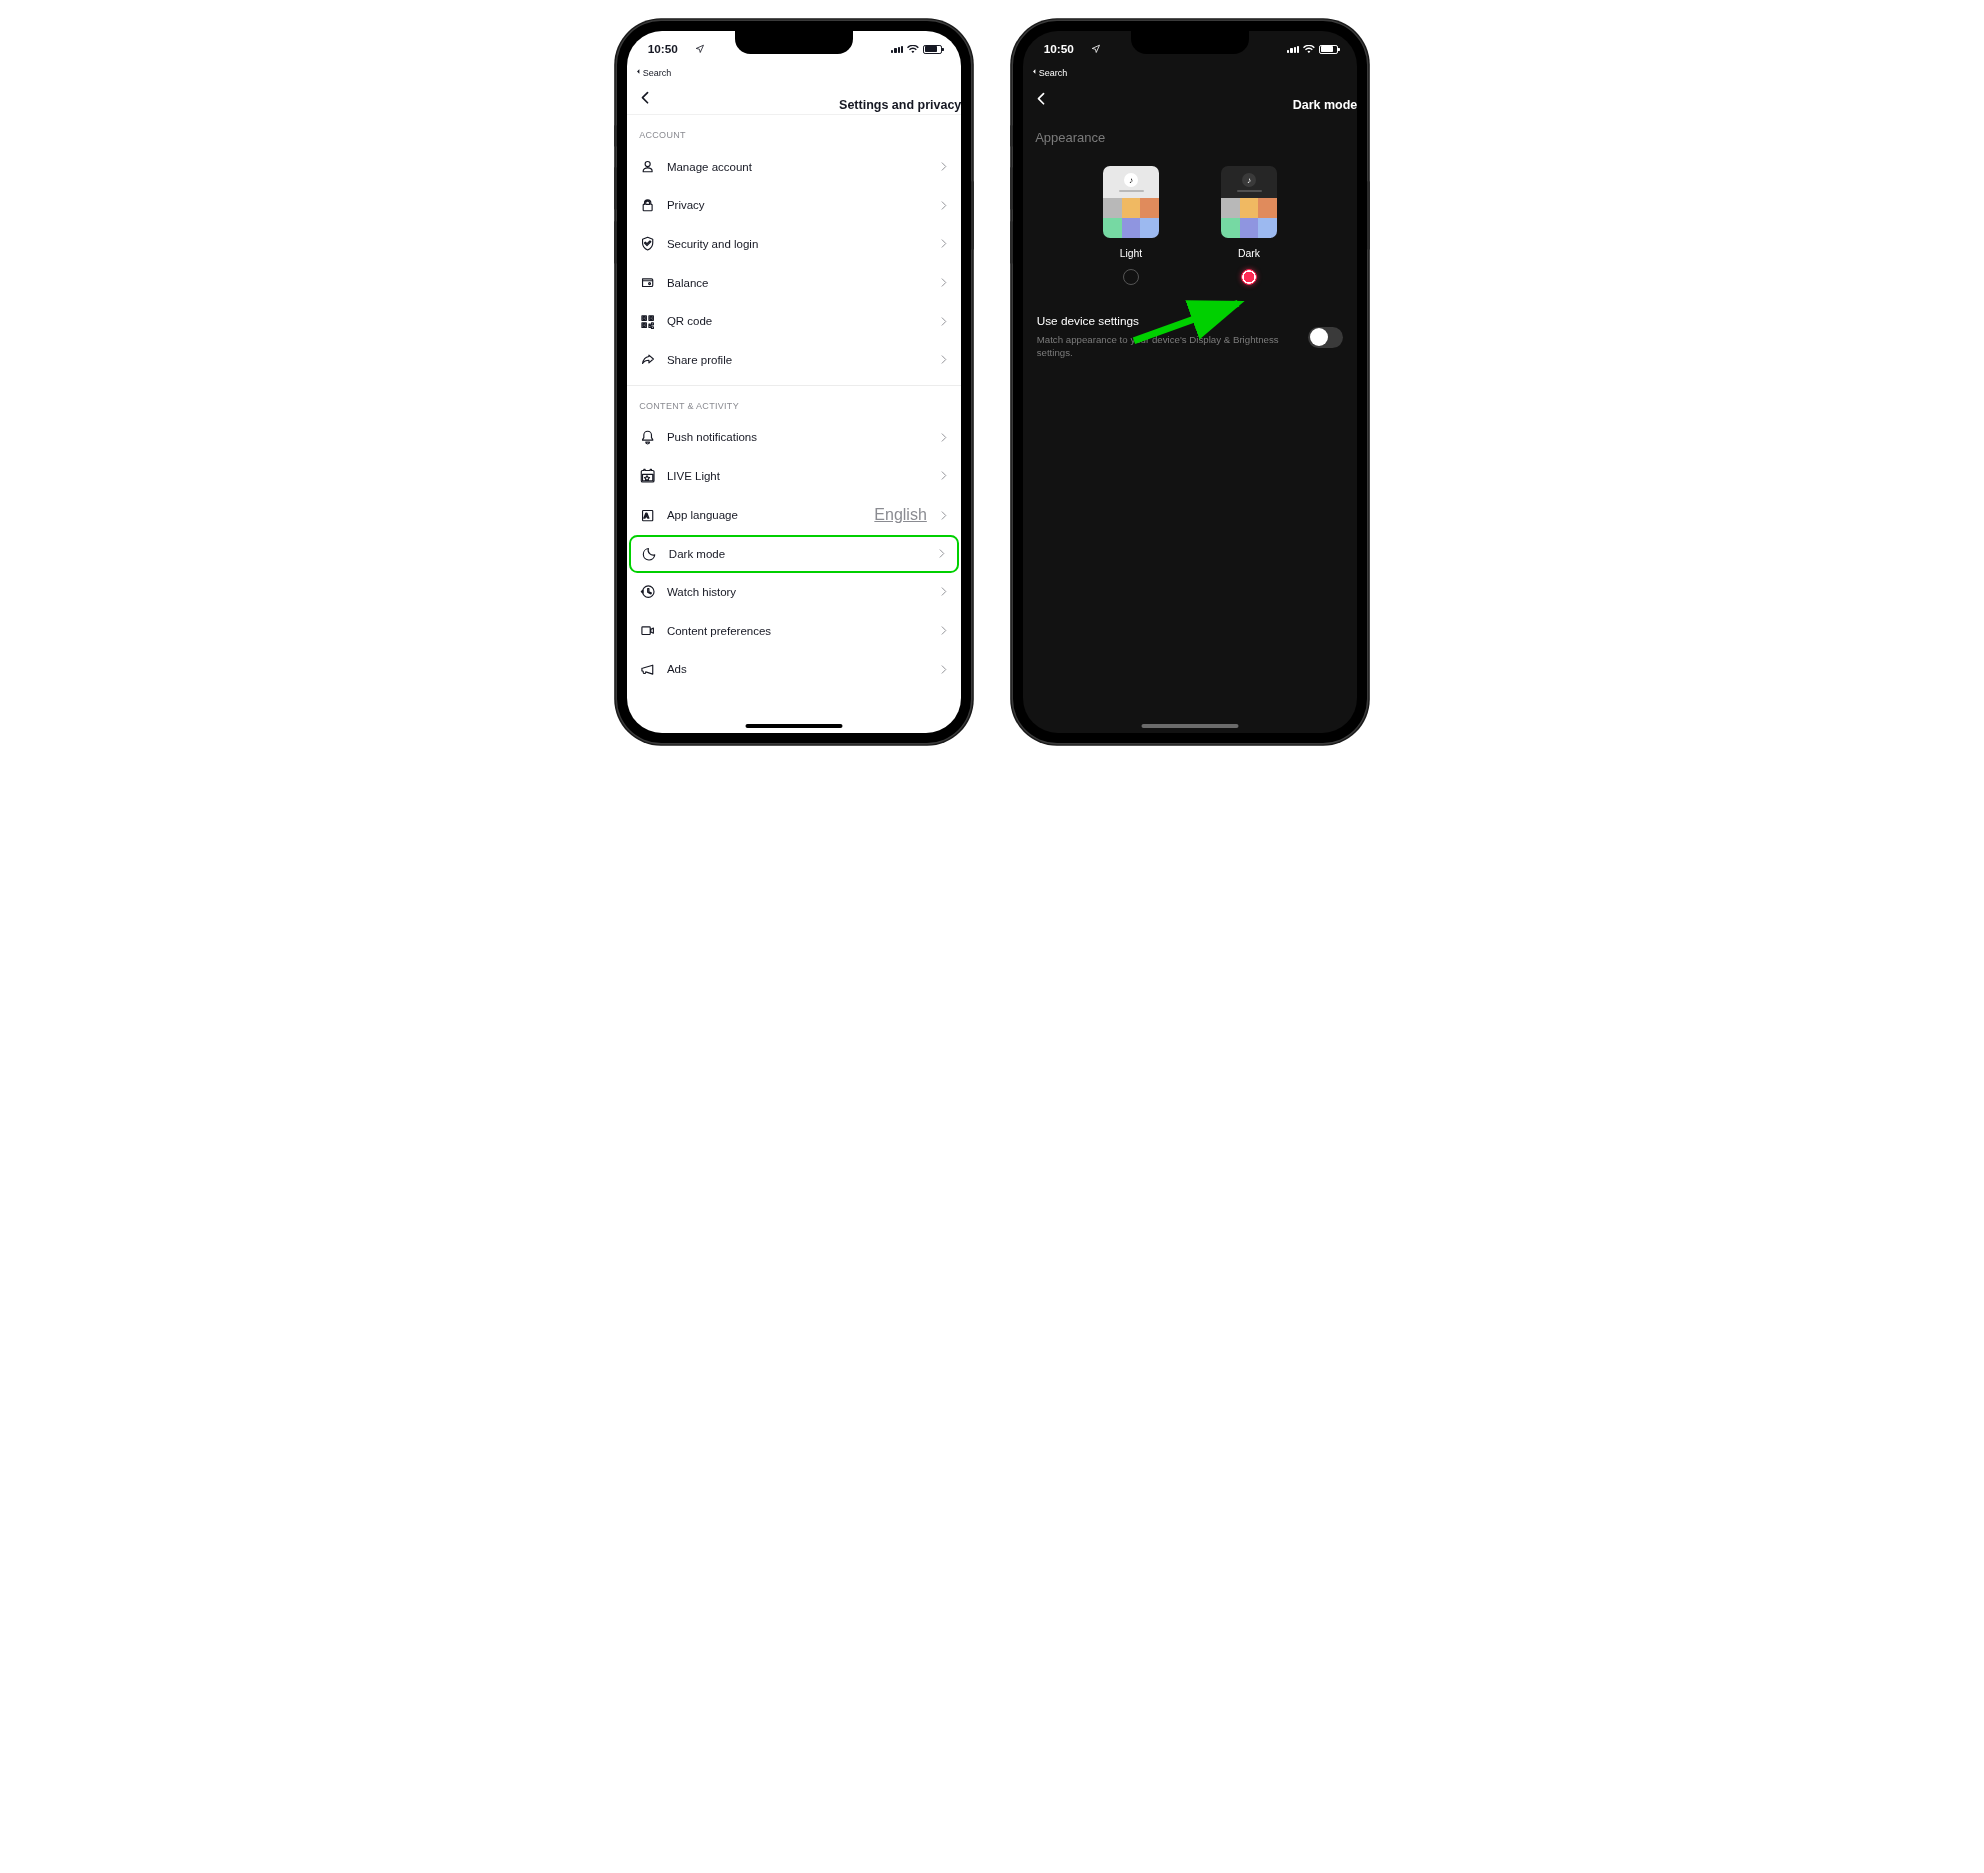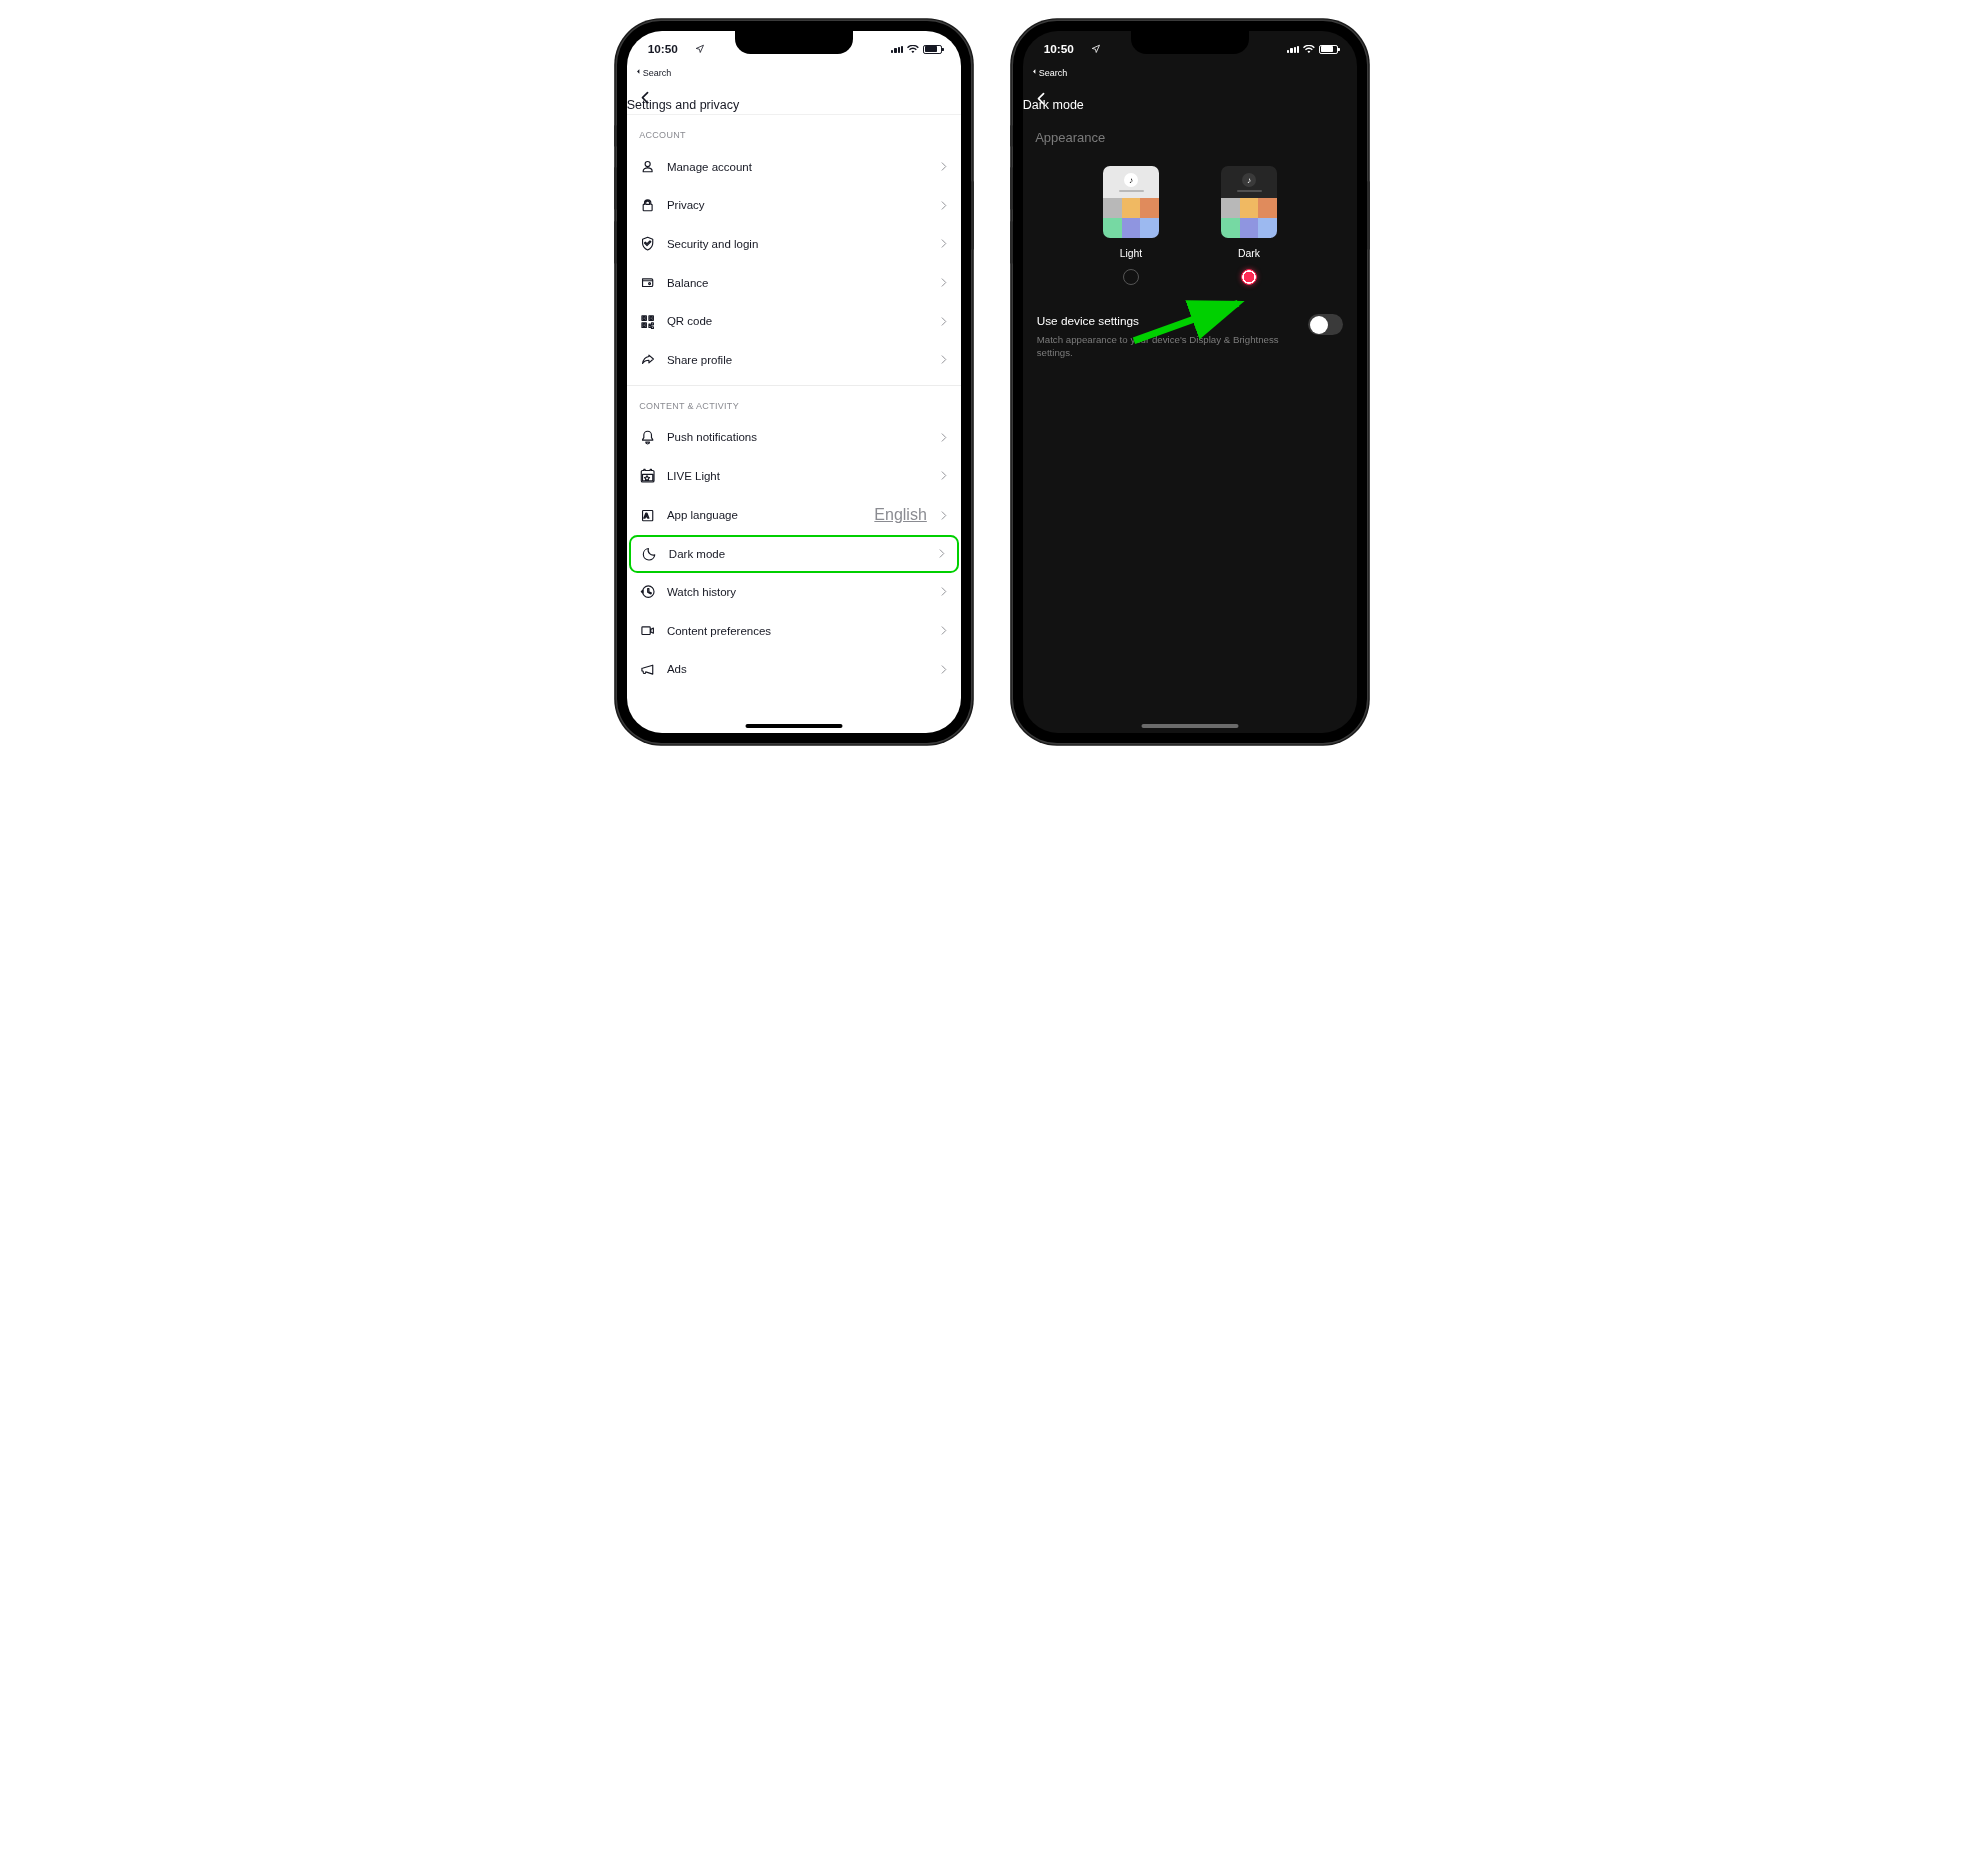--- a/index.html
+++ b/index.html
@@ -45,21 +45,21 @@
 .sig-bars span:nth-child(1){height:3.5px} .sig-bars span:nth-child(2){height:4.9px} .sig-bars span:nth-child(3){height:6.2px} .sig-bars span:nth-child(4){height:7.6px}
 .wifi-ic { width: 11.8px; height: 8.3px; }
 .battery { width: 19px; height: 9px; border: 1px solid currentColor; border-radius: 2.1px; position: relative; }
 .battery::after { content:''; position:absolute; right:-2.8px; top:2.1px; width:1.4px; height:3.5px; background:currentColor; border-radius:0 0.7px 0.7px 0; }
 .battery-fill { position:absolute; left:0.7px; top:0.7px; bottom:0.7px; width: 75%; background: currentColor; border-radius: 0.7px; }
 
 .breadcrumb { padding: 0 14px 4.2px 8.3px; font-size: 9px; display: flex; align-items: flex-start; gap: 0.7px; }
 
 .nav-header { display: flex; align-items: center; height: 33px; padding: 0 11px; position: relative; border-bottom: 0.7px solid rgba(128,128,128,0.12); }
 .nav-back { width: 16.7px; height: 16.7px; display:flex; align-items:center; justify-content:center; cursor:pointer; }
-.nav-title { position:absolute; left:0; right:0; text-align:left; font-weight: 400; font-size: 12.5px; pointer-events:none;margin-top:14px; }
+.nav-title { position:absolute; left:0; right:0; text-align:right; font-weight: 700; font-size: 12.5px; pointer-events:none;margin-top:14px; }
 
 .content { flex: 1; overflow-y: auto; padding: 0 0 28px; }
 
 .section-label { font-size: 9px; font-weight: 400; color: #8a8b91; letter-spacing: 0.3px; padding: 15.3px 12.5px 7px; text-transform: uppercase; }
 .dark .section-label { color: #7b7b7b; font-weight: 500; text-transform: none; letter-spacing: 0; font-size: 13px; }
 
 .list-row { display: flex; align-items: center; padding: 11px 12.5px; gap: 11px; cursor: pointer; }
 .row-icon { width: 16.7px; height: 16.7px; display:flex; align-items:center; justify-content:center; color:#161823; }
 .row-label { flex: 1; font-size: 11.5px; color: #161823; }
 .row-value { font-size: 16px; color: #8a8b91; text-decoration: underline; }
@@ -88,21 +88,21 @@
 .tt-logo { width:14px; height:14px; background:#fff; border-radius:50%; display:flex; align-items:center; justify-content:center; font-weight:bold; font-size:8.3px; color:#000; }
 .preview-top.dark .tt-logo { background:#3a3a3a; color:#fff; }
 .bar-line { width: 25px; height: 2.1px; background: rgba(0,0,0,0.2); border-radius:1.4px; }
 .preview-top.dark .bar-line { background: rgba(255,255,255,0.2); }
 .preview-grid { display:grid; grid-template-columns: repeat(3,1fr); grid-template-rows: repeat(2,1fr); height:40px; }
 .preview-grid span:nth-child(1){background:#b8b8b8}.preview-grid span:nth-child(2){background:#f0b962}.preview-grid span:nth-child(3){background:#e08b5c}.preview-grid span:nth-child(4){background:#76d9a3}.preview-grid span:nth-child(5){background:#8f95e0}.preview-grid span:nth-child(6){background:#9cb9f0}
 .appearance-label { font-size: 10.4px; color: #fff; }
 .radio { width: 16.7px; height: 16.7px; border-radius: 50%; border: 1.4px solid #555; }
 .radio.selected { border-color: #fe2c55; background: radial-gradient(circle, #fe2c55 55%, #fff 55%, #fff 70%, #fe2c55 70%); box-shadow: 0 0 5.6px rgba(254,44,85,0.6); }
 
-.setting-block { padding: 12.5px 14px; display:flex; gap: 9.7px; align-items: flex-start; }
+.setting-block { padding: 12.5px 14px; display:flex; gap: 9.7px; align-items: center; }
 .setting-text { flex:1; }
 .setting-title { font-size: 11.8px; margin-bottom: 4.2px; color:#fff; }
 .setting-sub { font-size: 9.7px; color: #7b7b7b; line-height: 1.4; }
 .toggle { width: 35px; height: 21px; background: #3a3a3a; border-radius: 10.4px; position:relative; cursor:pointer; flex-shrink:0; }
 .toggle-knob { position:absolute; left:1.4px; top:1.4px; width:18px; height:18px; background:#fff; border-radius:50%; }
 
 .annotation-arrow { position:absolute; pointer-events:none; }
 
 svg { display:block; }
 </style>

